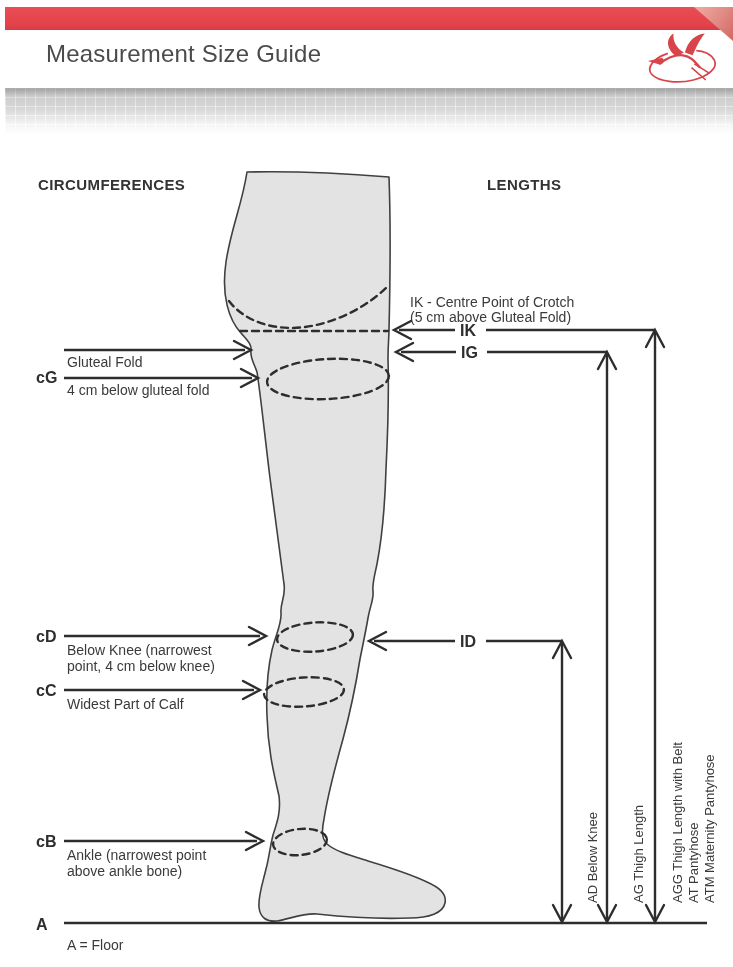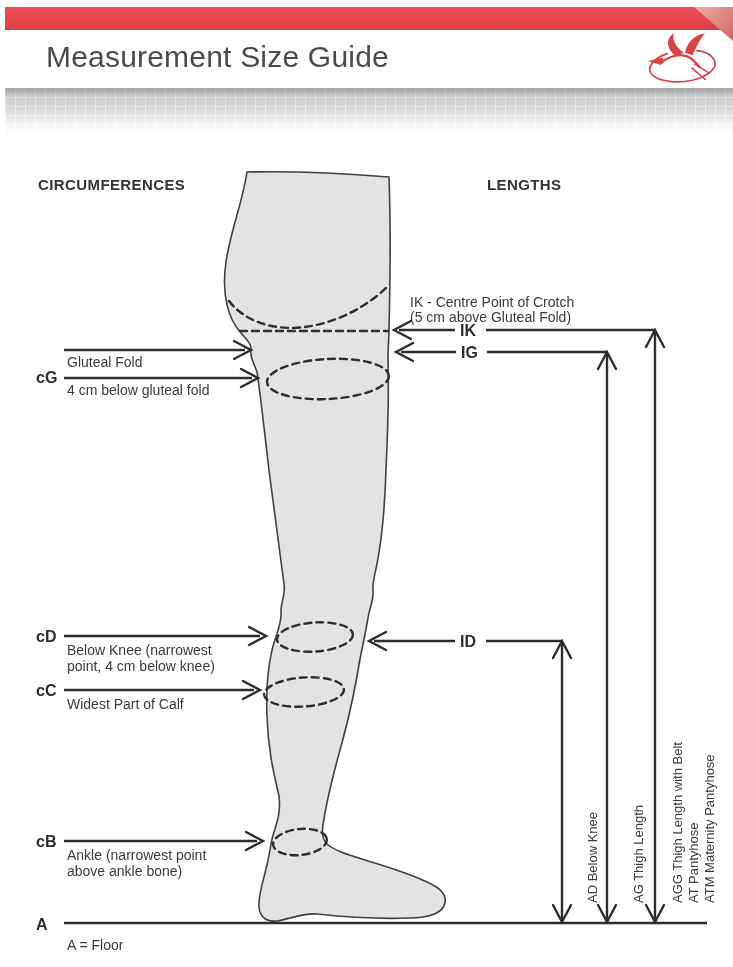--- a/index.html
+++ b/index.html
@@ -11,21 +11,21 @@
     position:absolute;left:5px;top:7px;right:0;height:23px;
     background:linear-gradient(180deg,#ea4d54 0%,#e2424a 80%,#d63b43 100%);
   }
   .fold{
     position:absolute;left:694px;top:7px;width:39px;height:34px;
     background:linear-gradient(125deg,#f0aba3 0%,#e08a84 55%,#d4655f 100%);
     clip-path:polygon(0 0,100% 0,100% 100%);
   }
   .page-title{
     position:absolute;left:46px;top:40px;margin:0;
-    font-size:30px;font-weight:400;color:#4b4b4b;letter-spacing:0.2px;
+    font-size:24px;font-weight:400;color:#4b4b4b;letter-spacing:0.2px;
   }
   .logo{position:absolute;left:645px;top:31px;width:76px;height:60px;}
   .texture-band{
     position:absolute;left:5px;top:88px;right:0;height:46px;
     background:
       linear-gradient(180deg,rgba(90,90,90,0.45) 0%,rgba(150,150,150,0.18) 18%,rgba(200,200,200,0.05) 45%,rgba(255,255,255,0) 70%),
       linear-gradient(180deg,rgba(255,255,255,0) 45%,rgba(255,255,255,0.75) 80%,#ffffff 100%),
       repeating-linear-gradient(90deg,rgba(255,255,255,0.55) 0 1px,rgba(255,255,255,0) 1px 10px),
       repeating-linear-gradient(180deg,rgba(255,255,255,0.5) 0 1px,rgba(255,255,255,0) 1px 9px),
       #d8d8d8;

